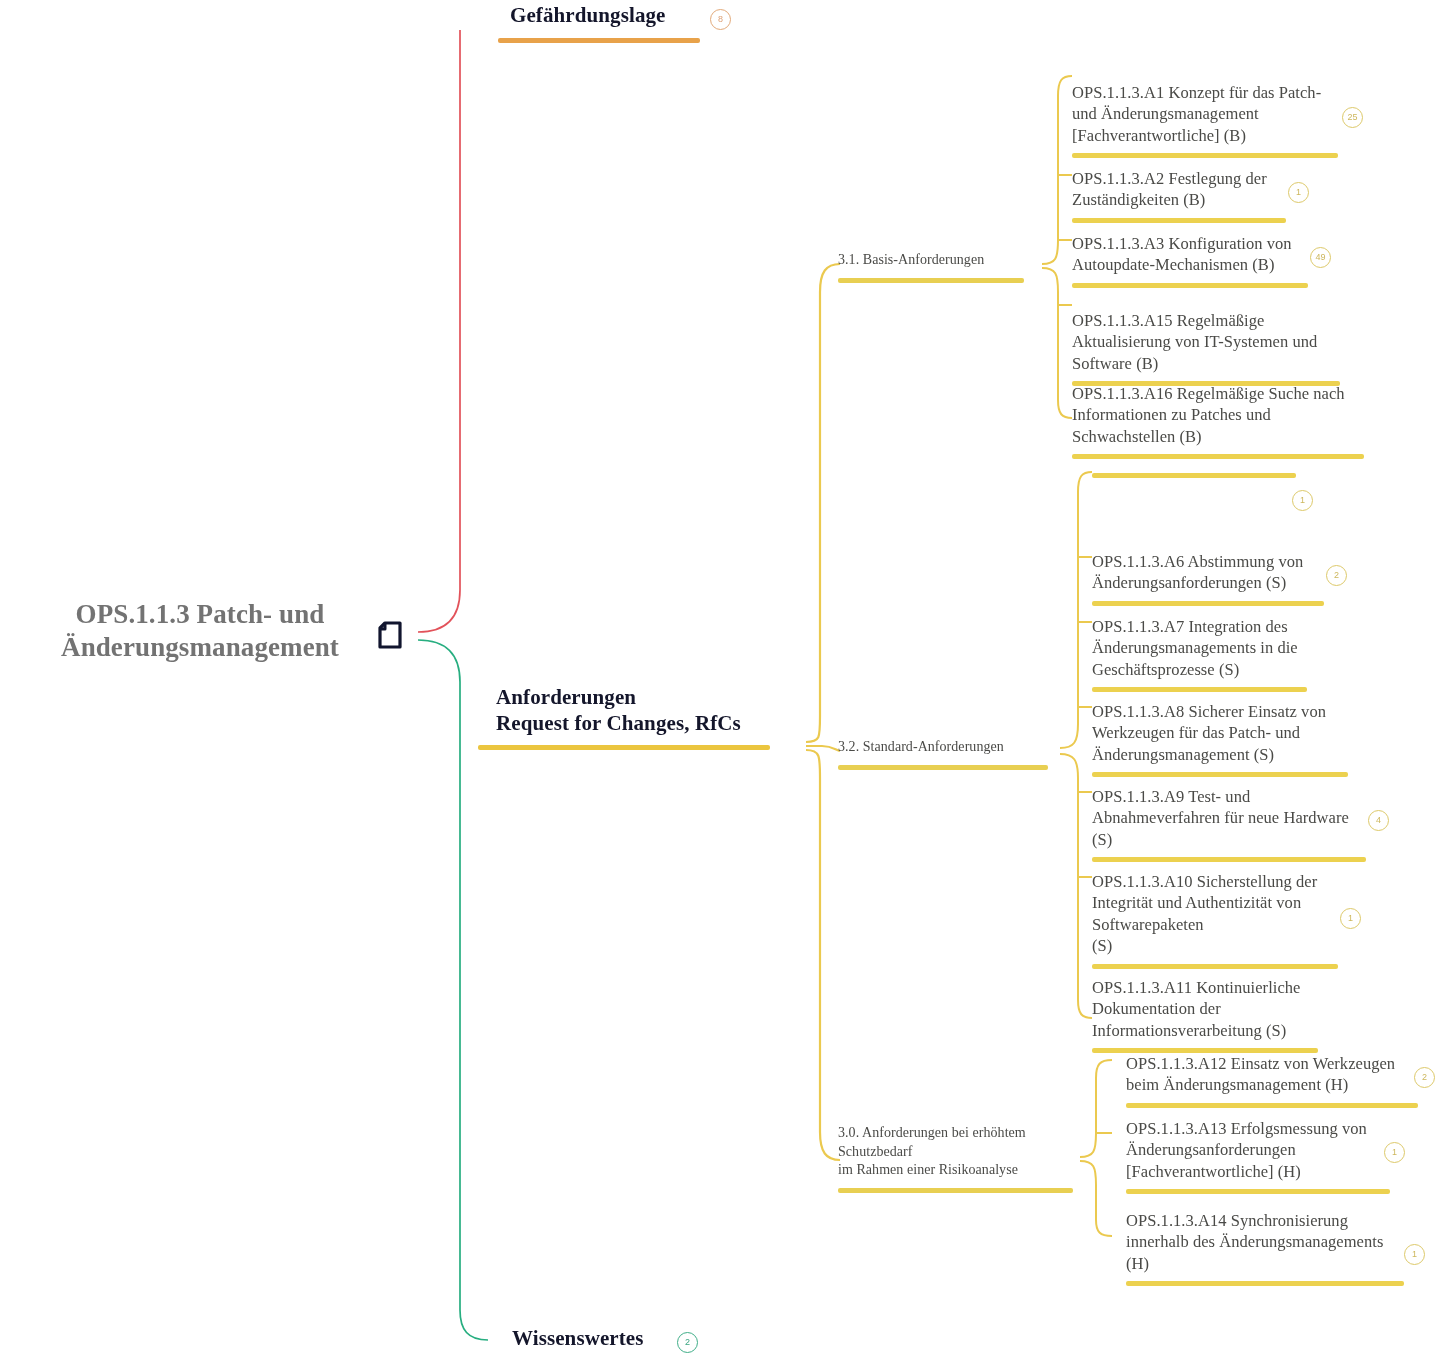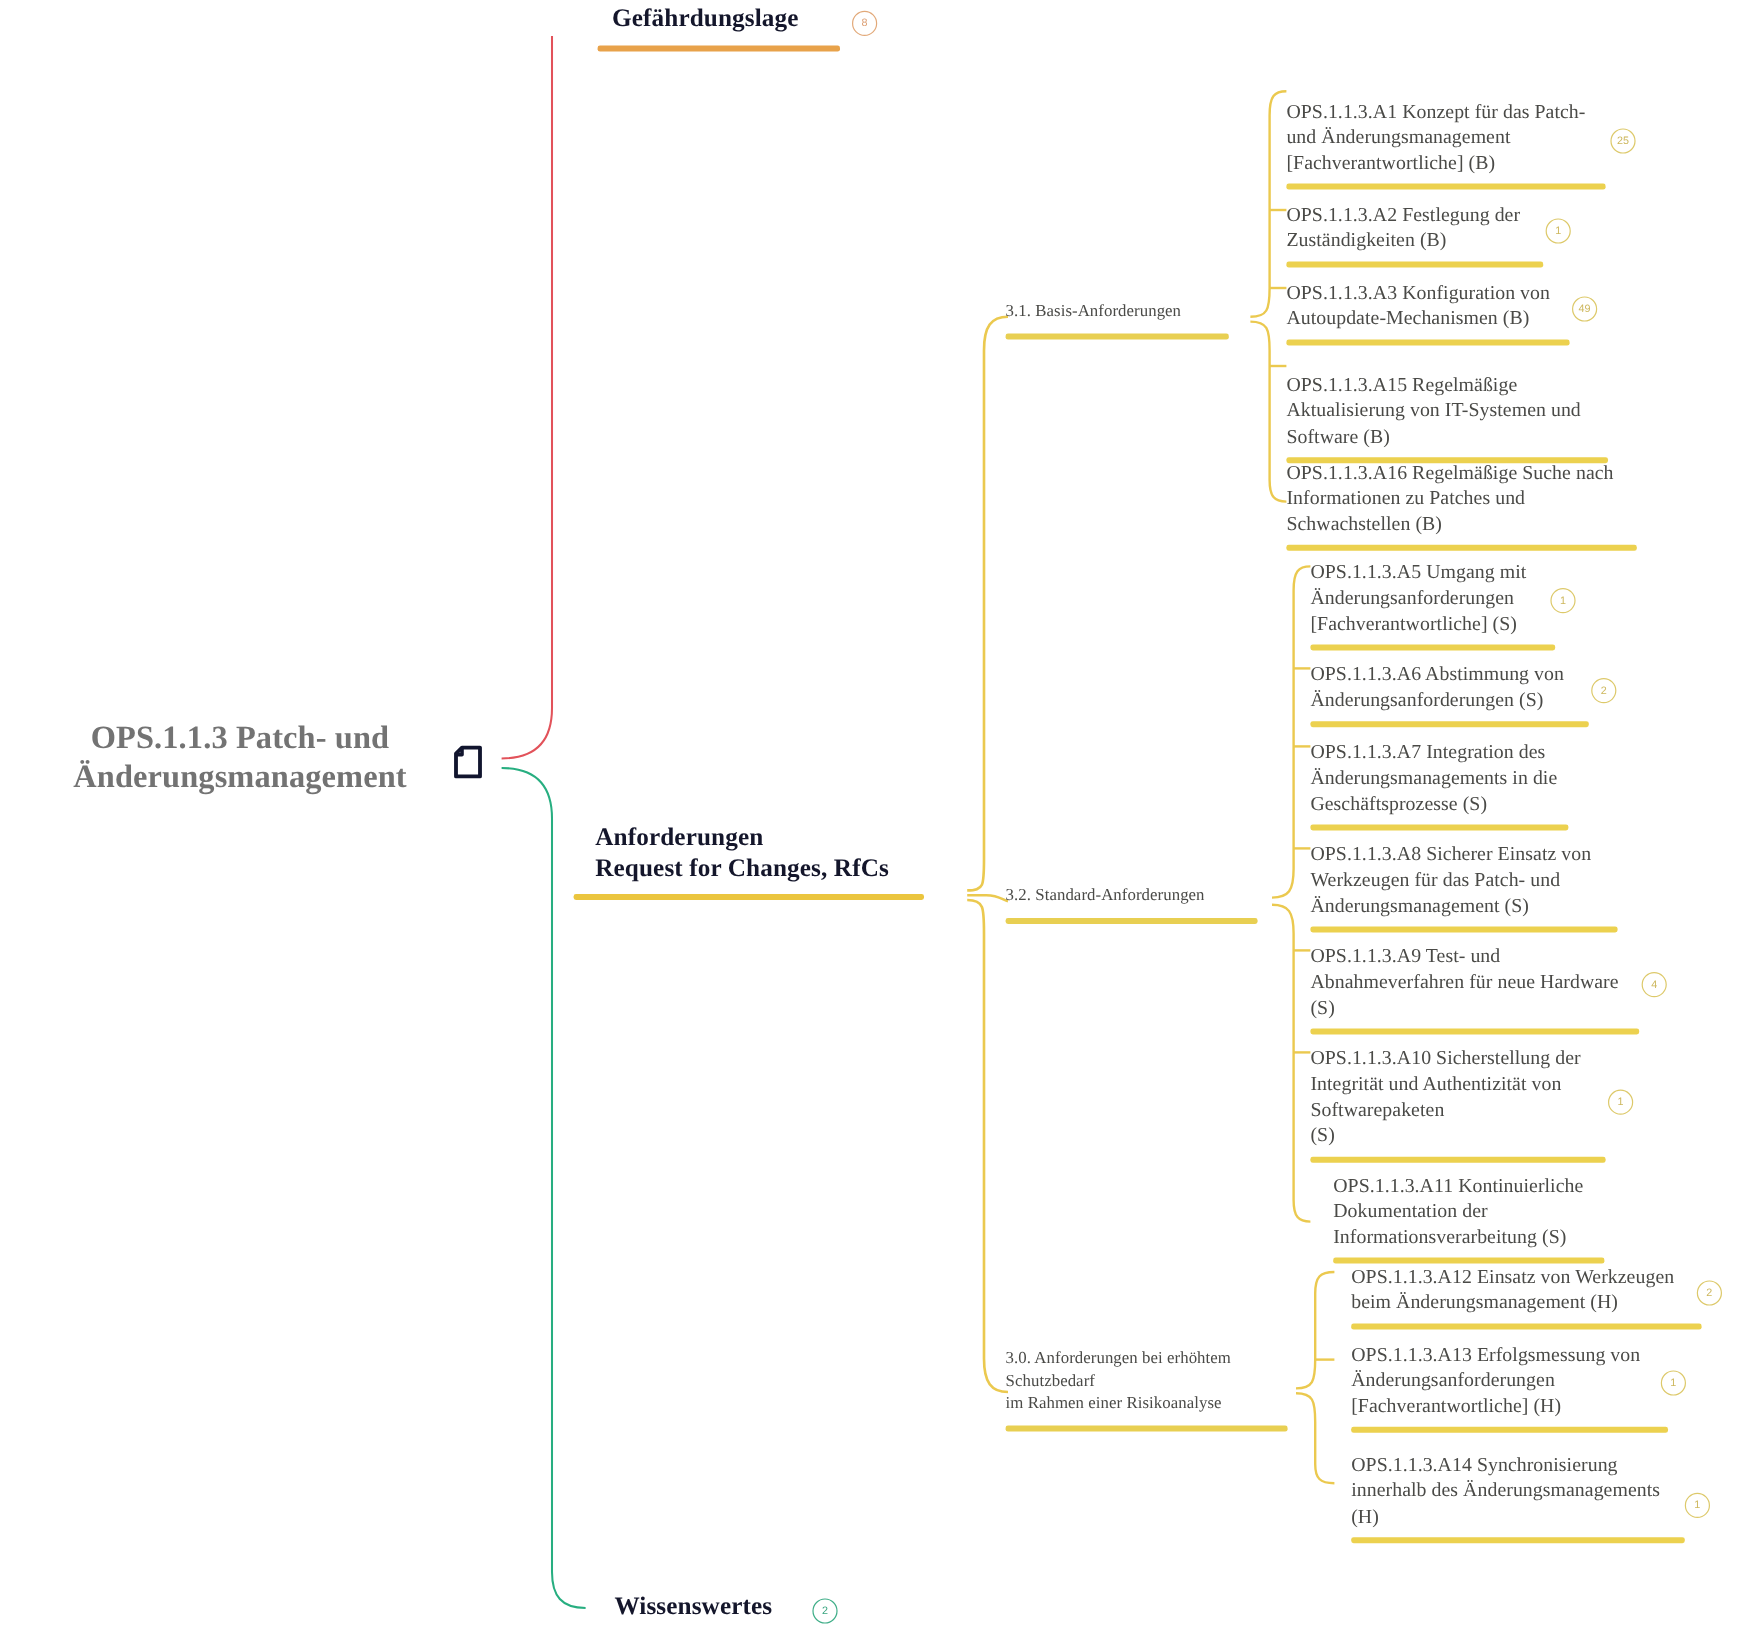--- a/index.html
+++ b/index.html
@@ -165,21 +165,20 @@
     <span class="txt">OPS.1.1.3.A15 Regelmäßige Aktualisierung von IT-Systemen und Software (B)</span>
     <div class="rule" style="width:268px;"></div>
   </div>
 
   <div class="node leaf" style="left:1072px;top:383px;width:290px;">
     <span class="txt">OPS.1.1.3.A16 Regelmäßige Suche nach Informationen zu Patches und Schwachstellen (B)</span>
     <div class="rule" style="width:292px;"></div>
   </div>
 
   <div class="node leaf" style="left:1092px;top:466px;width:200px;">
-    <span class="txt">OPS.1.1.3.A5 Umgang mit Änderungsanforderungen [Fachverantwortliche] (S)</span>
     <span class="badge" style="left:200px;top:24px;">1</span>
     <div class="rule" style="width:204px;"></div>
   </div>
 
   <div class="node leaf" style="left:1092px;top:551px;width:228px;">
     <span class="txt">OPS.1.1.3.A6 Abstimmung von Änderungsanforderungen (S)</span>
     <span class="badge" style="left:234px;top:14px;">2</span>
     <div class="rule" style="width:232px;"></div>
   </div>
 
@@ -199,21 +198,21 @@
     <div class="rule" style="width:274px;"></div>
   </div>
 
   <div class="node leaf" style="left:1092px;top:871px;width:240px;">
     <span class="txt">OPS.1.1.3.A10 Sicherstellung der Integrität und Authentizität von Softwarepaketen
 (S)</span>
     <span class="badge" style="left:248px;top:37px;">1</span>
     <div class="rule" style="width:246px;"></div>
   </div>
 
-  <div class="node leaf" style="left:1092px;top:977px;width:222px;margin-left:19px;">
+  <div class="node leaf" style="left:1092px;top:977px;width:222px;">
     <span class="txt">OPS.1.1.3.A11 Kontinuierliche Dokumentation der Informationsverarbeitung (S)</span>
     <div class="rule" style="width:226px;"></div>
   </div>
 
   <div class="node leaf" style="left:1126px;top:1053px;width:282px;">
     <span class="txt">OPS.1.1.3.A12 Einsatz von Werkzeugen beim Änderungsmanagement (H)</span>
     <span class="badge" style="left:288px;top:14px;">2</span>
     <div class="rule" style="width:292px;"></div>
   </div>
 

